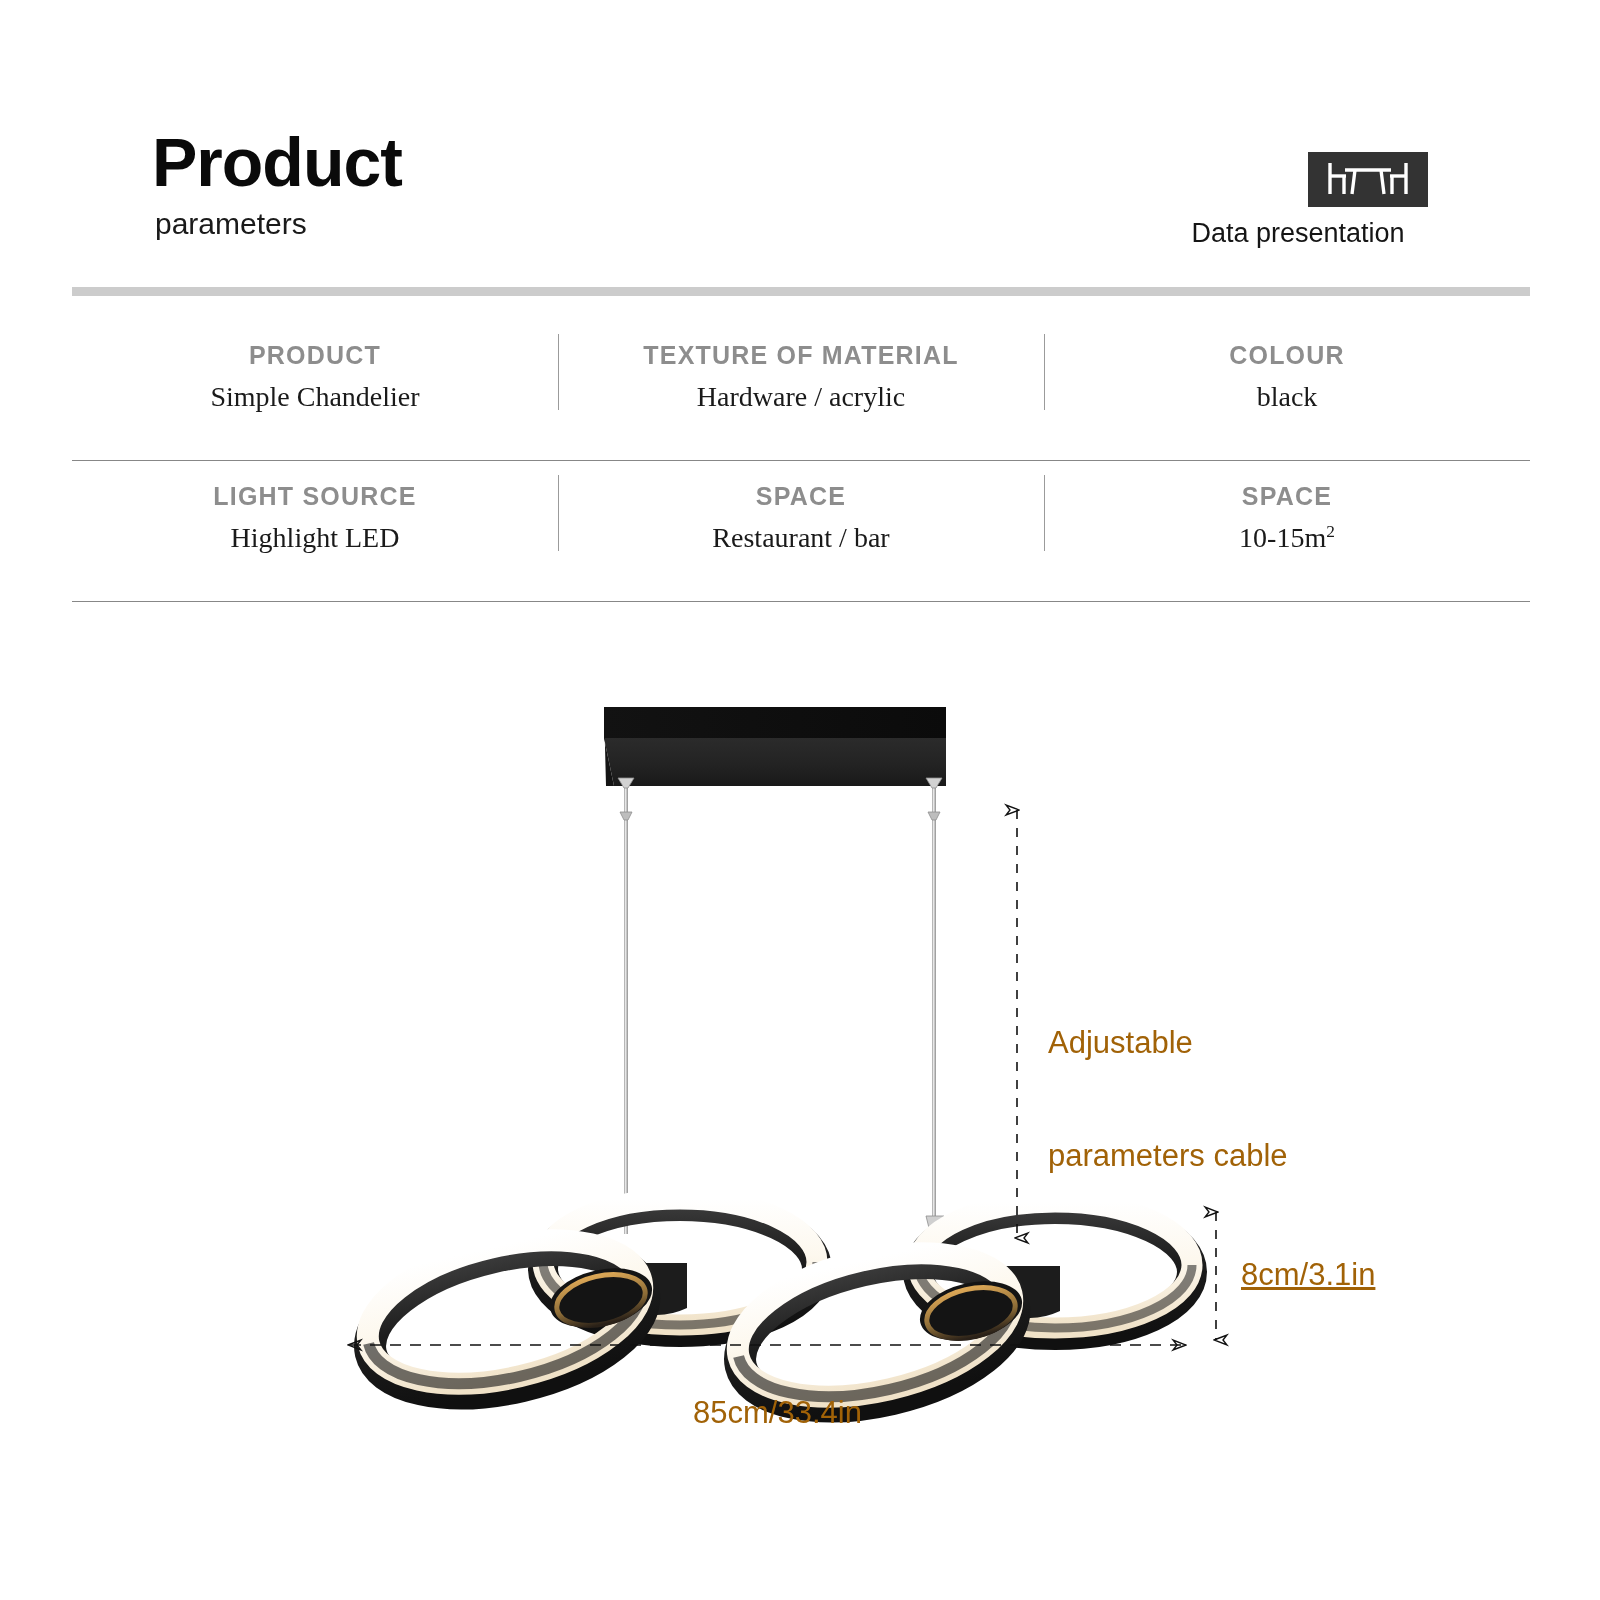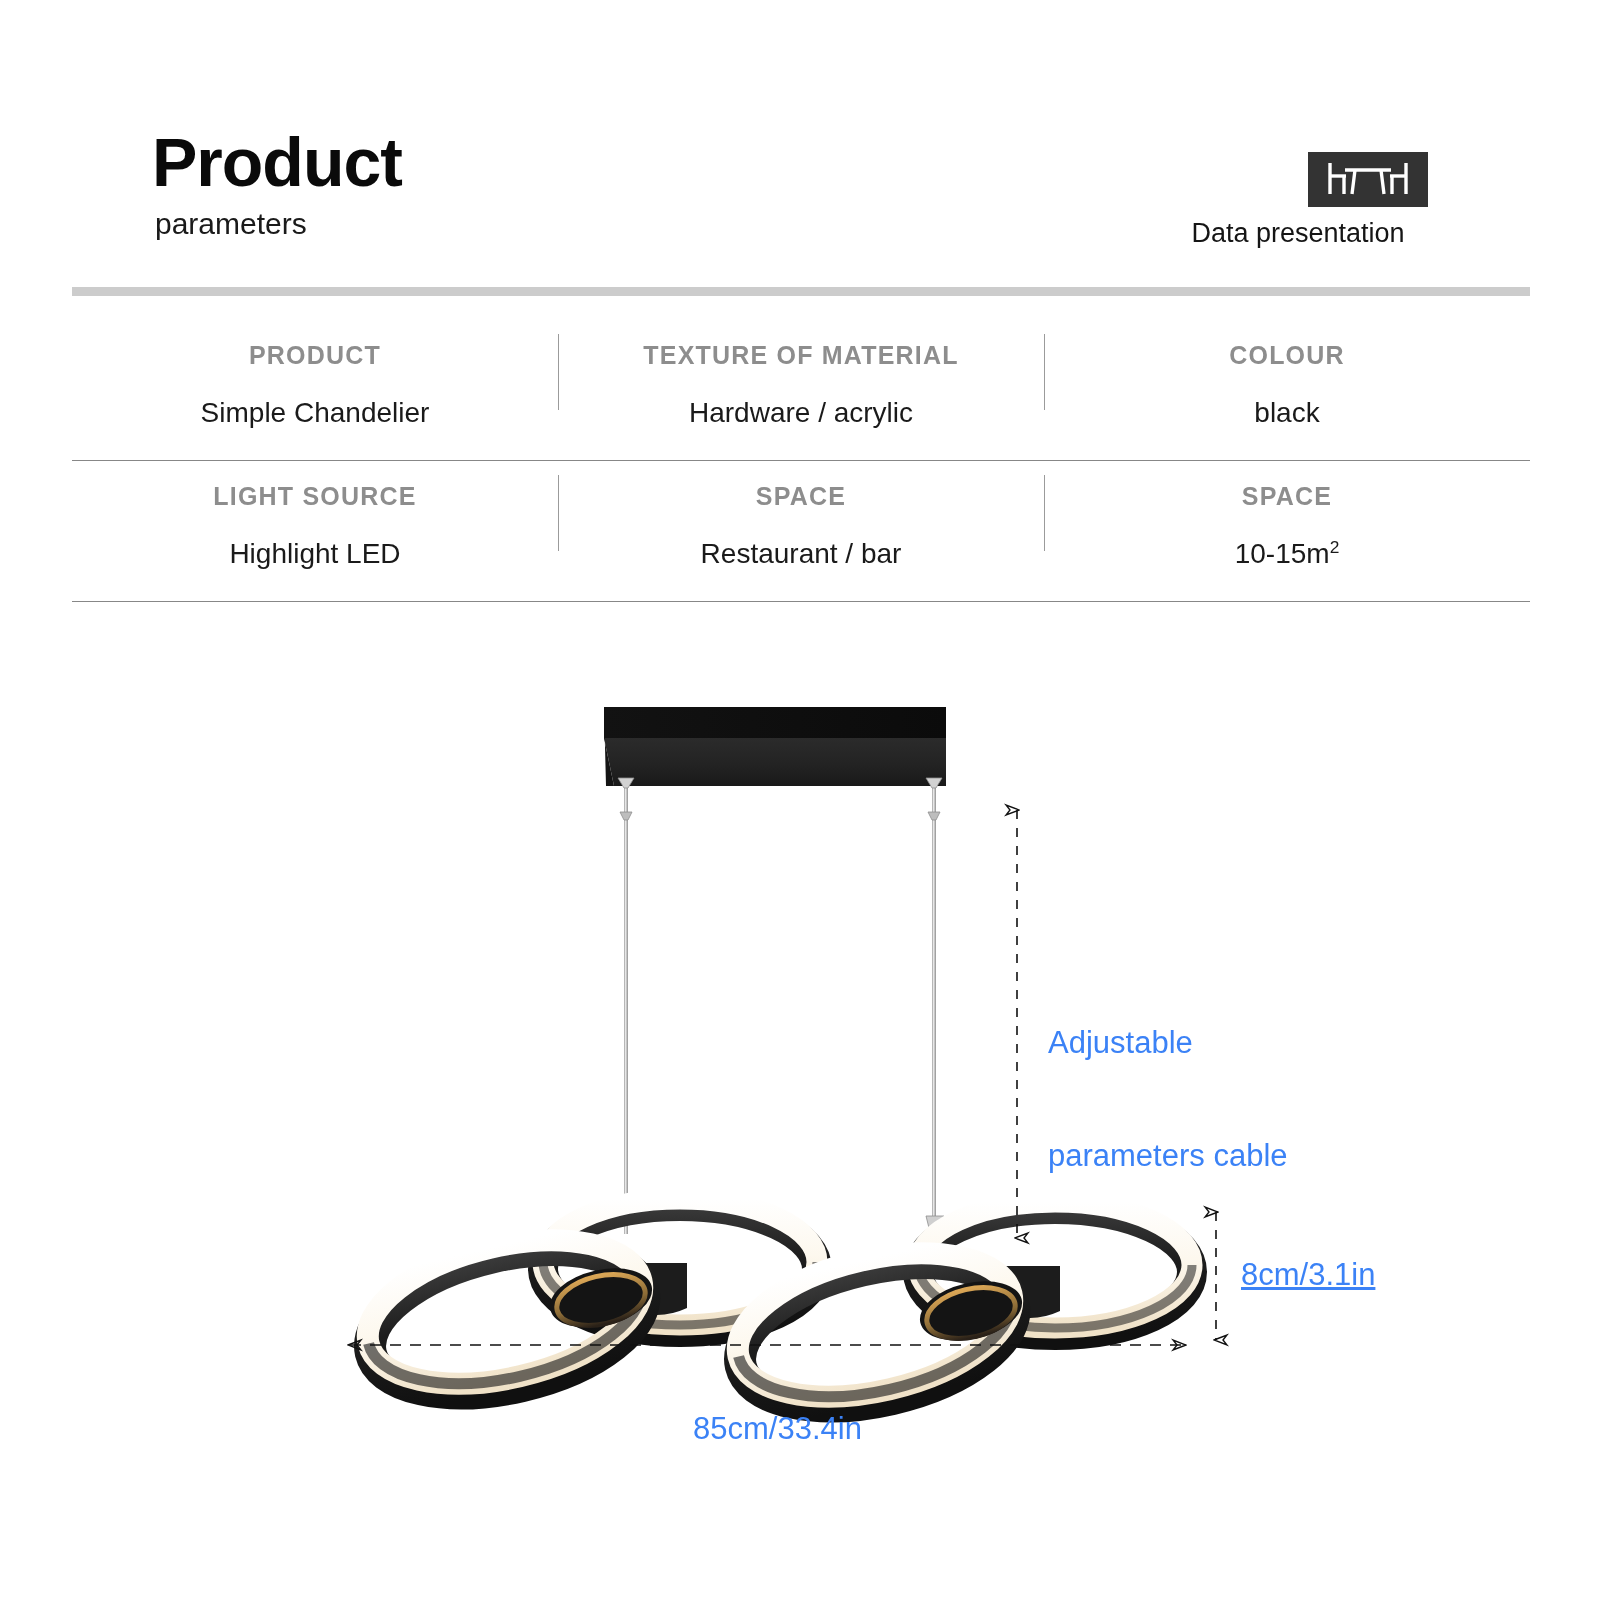--- a/index.html
+++ b/index.html
@@ -51,35 +51,36 @@
   }
   .spec-cell + .spec-cell::before {
     content:""; position:absolute; left:0; top:14px;
     width:1px; height:76px; background:#9b9b9b;
   }
   .spec-label {
     font-size:25px; font-weight:bold; color:#8d8d8d;
     letter-spacing:1.2px; line-height:1.1;
   }
   .spec-value {
-    margin-top:27px; font-size:28px; font-weight:400; color:#1a1a1a;
+    margin-top:11px; font-size:28px; font-weight:400; color:#1a1a1a;
     line-height:1.15;
+    font-family:Liberation Serif, serif;
   }
   .spec-value sup { font-size:0.62em; vertical-align:super; }
   .row-divider { width:1458px; height:1px; background:#878787; }
 
   
   #product-figure { position:absolute; left:0; top:660px; width:1600px; height:820px; }
   #product-figure svg { display:block; }
 
   
-  .dim-label { position:absolute; font-size:31px; color:#3b82f6; line-height:1.22; white-space:pre; }
+  .dim-label { position:absolute; font-size:31px; color:#a16207; line-height:1.22; white-space:pre; }
   #label-suspension { left:1048px; top:948px; }
   #label-height { left:1241px; top:1256px;text-decoration:underline; }
-  #label-width  { left:693px;  top:1394px;margin-top:16px; }
+  #label-width  { left:693px;  top:1394px; }
 </style>
 </head>
 <body>
 
 <div id="header-block">
 
   <div id="page-title">Product</div>
   <div id="page-subtitle">parameters</div>
 
   <div id="brand-block">

